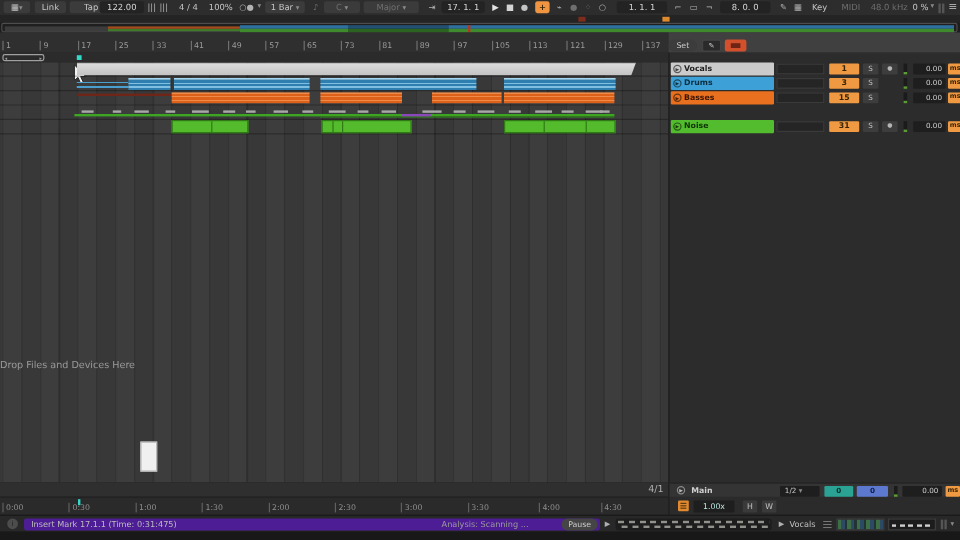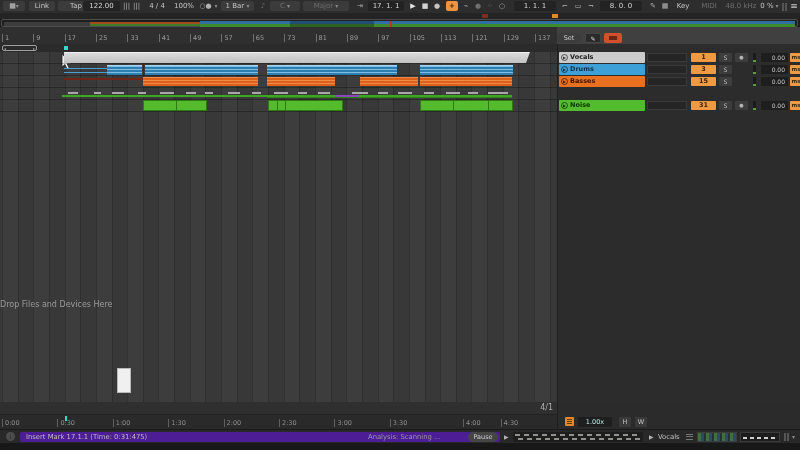--- a/index.html
+++ b/index.html
@@ -296,25 +296,35 @@
   <div id="time-ruler" class="abs">
     <div class="abs" style="left:65px;top:1px;width:2px;height:5px;background:#35d8c8;"></div>
   <span class="time-label" style="left: 2px;">0:00</span>
       <span class="time-label" style="left: 57.4px;">0:30</span>
       <span class="time-label" style="left: 112.8px;">1:00</span>
       <span class="time-label" style="left: 168.2px;">1:30</span>
       <span class="time-label" style="left: 223.6px;">2:00</span>
       <span class="time-label" style="left: 279px;">2:30</span>
       <span class="time-label" style="left: 334.4px;">3:00</span>
       <span class="time-label" style="left: 389.8px;">3:30</span>
-      <span class="time-label" style="left: 463px;">4:00</span>
+      <span class="time-label" style="left: 449px;">4:00</span>
       <span class="time-label" style="left: 500.6px;">4:30</span>
     </div>
 
   <div id="bottom-right" class="abs">
+    <div style="position:absolute;left:0;top:0;width:243px;height:12px;background:#343434;border-top:1px solid #222;box-sizing:border-box;">
+      <span class="trk-play" style="position:absolute;left:6px;top:2px;color:#bbb;border-color:#888;"><span>▶</span></span>
+      <span style="position:absolute;left:18px;top:0;font-size:6.5px;line-height:12px;color:#d0d0d0;font-weight:bold;">Main</span>
+      <span style="position:absolute;left:92px;top:2px;width:33px;height:9px;background:#1e1e1e;border-radius:1px;color:#ccc;font-size:6px;line-height:9px;padding-left:4px;box-sizing:border-box;"><span>1/2</span> <span class="caret">▾</span></span>
+      <span id="cue-box" style="position: absolute; left: 129px; top: 2px; width: 24px; height: 9px; border-radius: 1px; color: rgb(8, 49, 43); font-size: 6px; line-height: 9px; text-align: center; font-weight: bold; background: rgb(42, 163, 148);">0</span>
+      <span id="out-box" style="position: absolute; left: 156px; top: 2px; width: 26px; height: 9px; border-radius: 1px; color: rgb(16, 28, 64); font-size: 6px; line-height: 9px; text-align: center; font-weight: bold; background: rgb(93, 121, 207);">0</span>
+      <span class="trk-meter" style="position:absolute;left:187px;top:2px;"></span>
+      <span class="trk-delay" style="position:absolute;left:194px;top:2px;width:33px;">0.00</span>
+      <span class="trk-unit" style="position:absolute;left:230px;top:2px;">ms</span>
+    </div>
     <div style="position:absolute;left:0;top:12px;width:243px;height:15px;">
       <span style="position:absolute;left:7px;top:3px;width:9px;height:9px;background:#e0892e;border-radius:1px;">
           <span style="position:absolute;left:2px;top:2px;width:5px;height:1px;background:#5e3a10;"></span>
           <span style="position:absolute;left:2px;top:4px;width:5px;height:1px;background:#5e3a10;"></span>
           <span style="position:absolute;left:2px;top:6px;width:5px;height:1px;background:#5e3a10;"></span>
         </span>
       <span style="position:absolute;left:20px;top:3px;width:34px;height:10px;background:#1e1e1e;border-radius:1px;color:#bfe8e2;font-size:6.5px;line-height:10px;text-align:center;">1.00x</span>
       <span class="mini-btn" style="left:61px;top:3px;width:12px;">H</span>
       <span class="mini-btn" style="left:77px;top:3px;width:12px;">W</span>
     </div>

